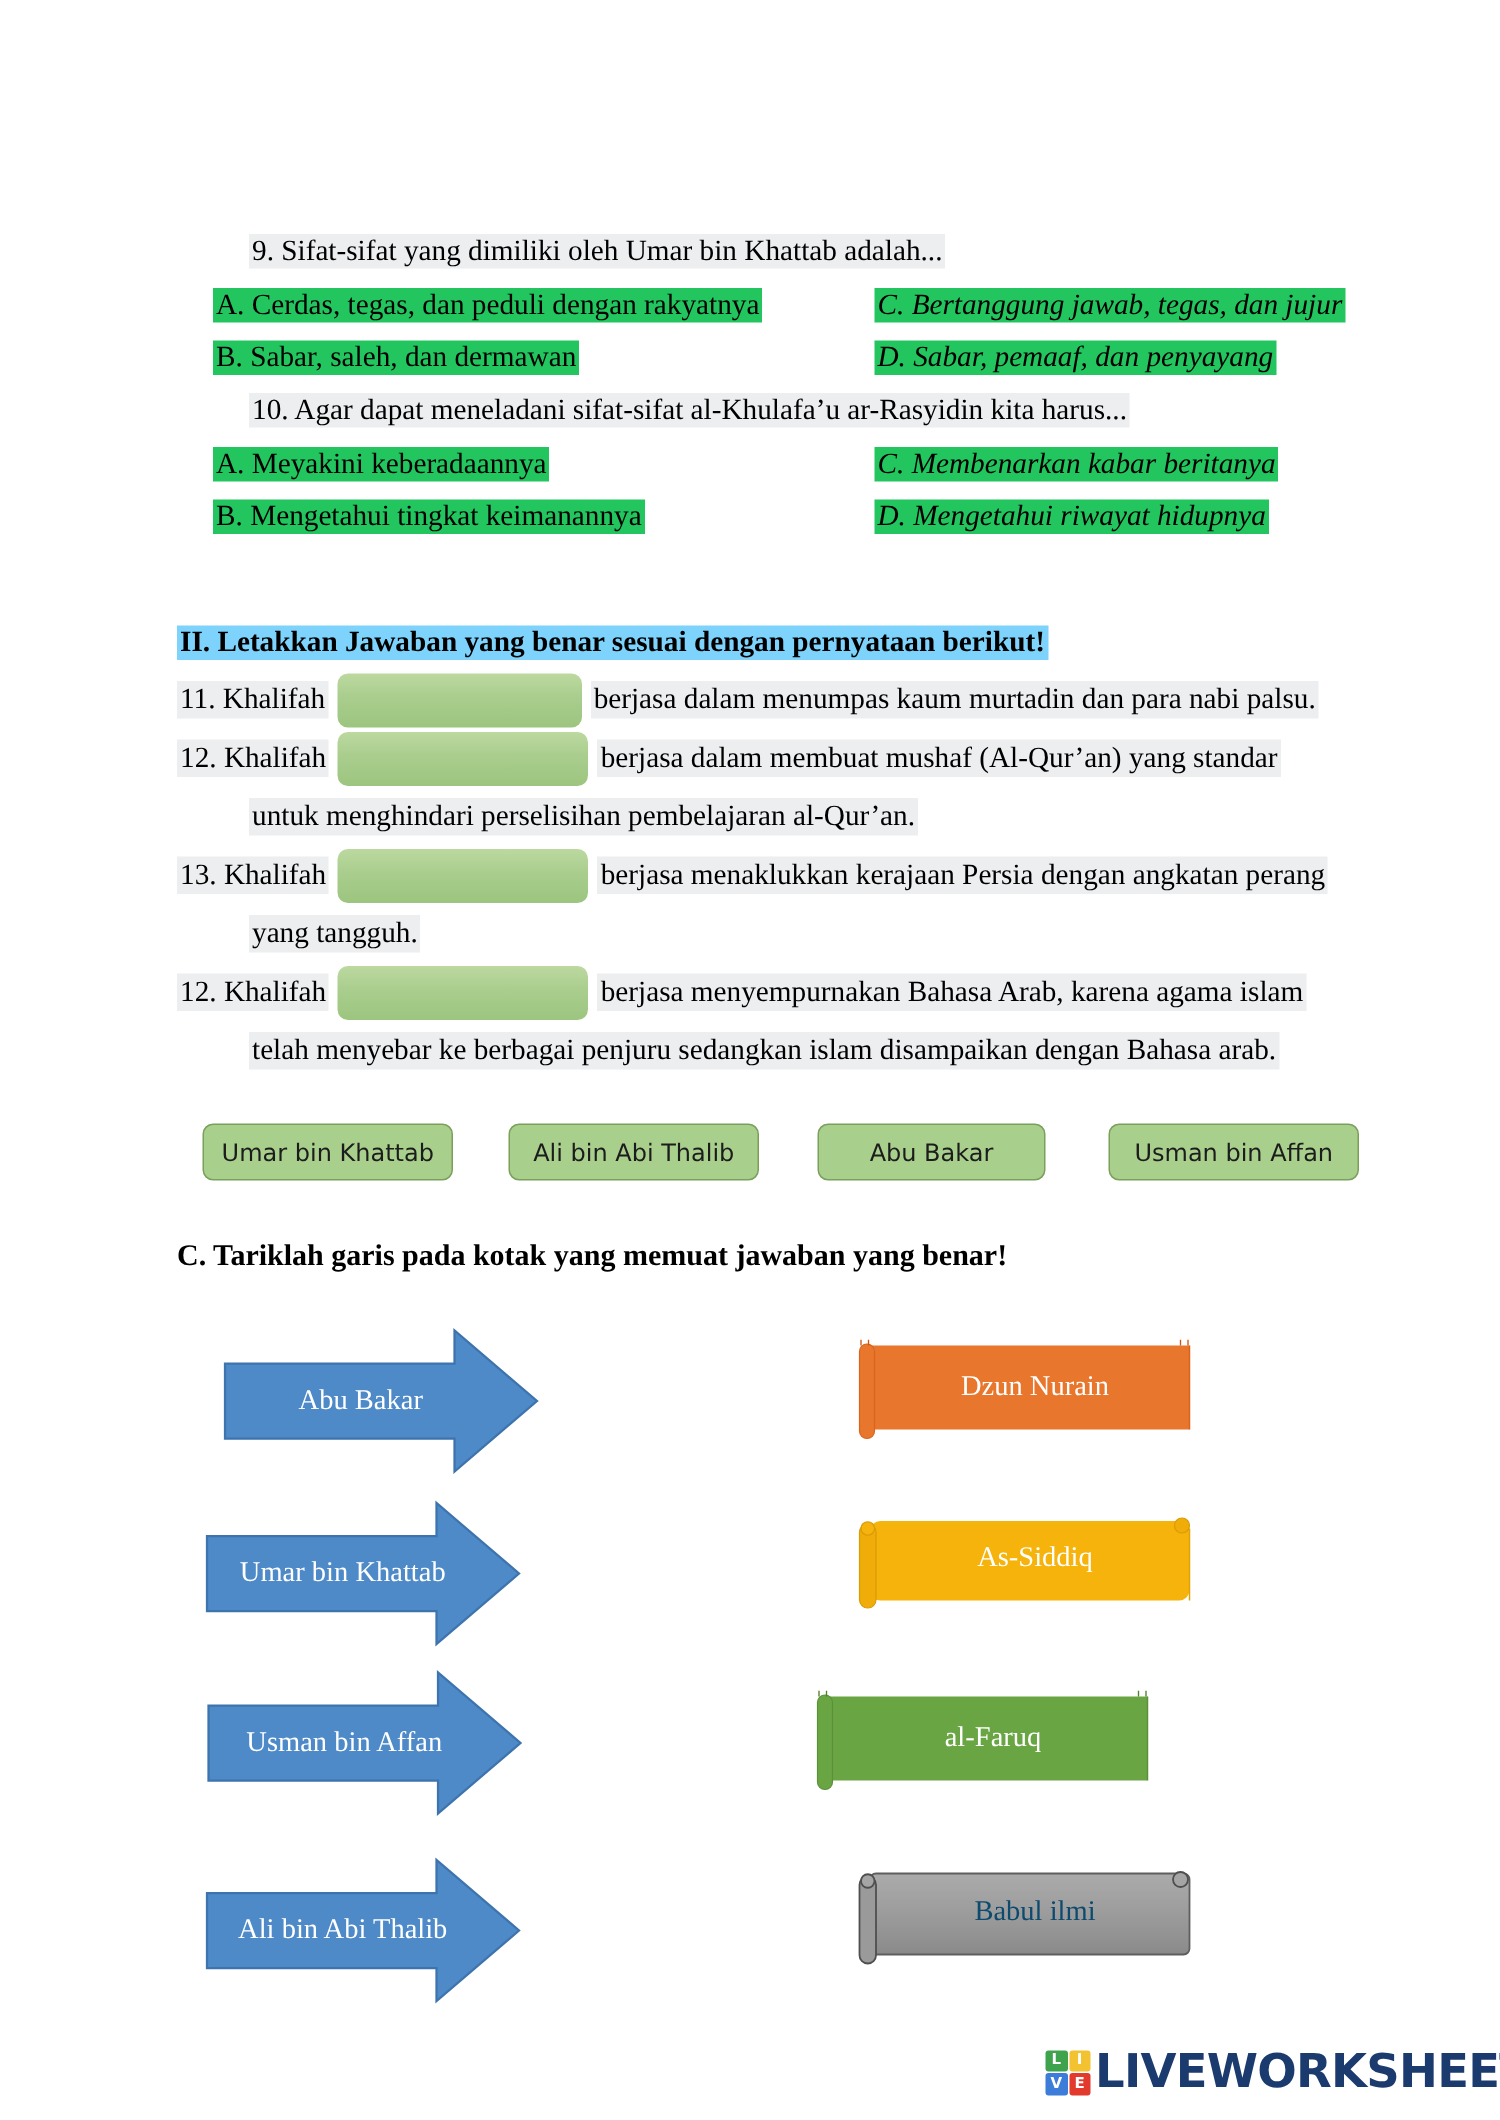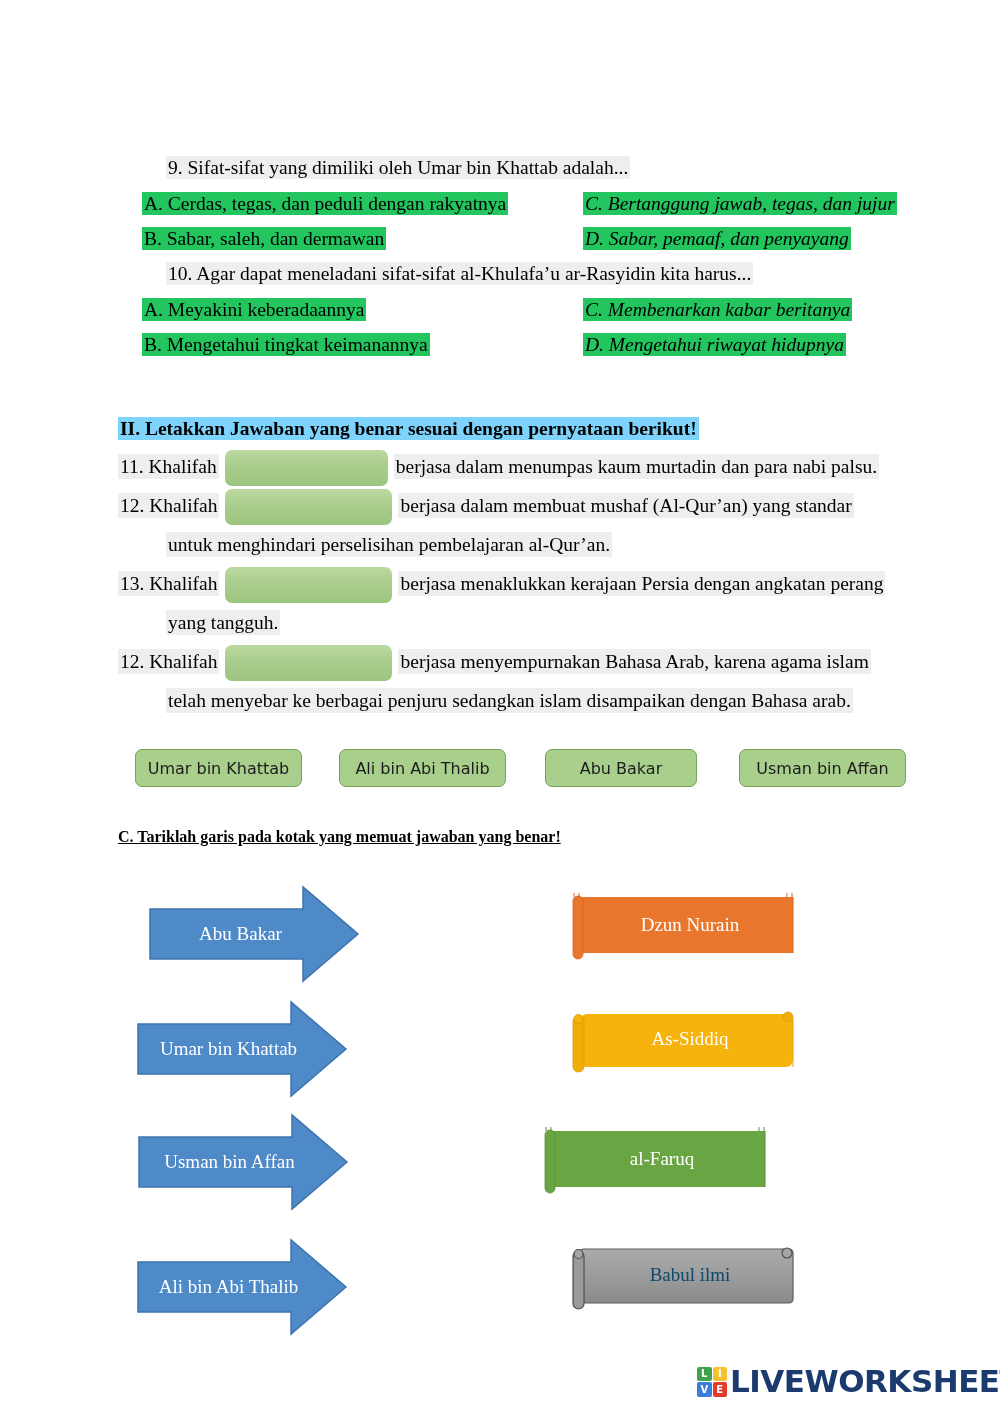--- a/index.html
+++ b/index.html
@@ -136,23 +136,22 @@
   .chip-0 { left: 0px;   width: 167px; }
   .chip-1 { left: 204px; width: 167px; }
   .chip-2 { left: 410px; width: 152px; }
   .chip-3 { left: 604px; width: 167px; }
 
   
   .secC-head {
     position: absolute;
     left: 118px;
     top: 824px;
-    font-size: 16px;
+    font-size: 20px;
     font-weight: bold;
-    text-decoration: underline;
     line-height: 26px;
   }
 
   
   .match {
     position: absolute;
     left: 0;
     top: 885px;
     width: 1000px;
     height: 460px;

